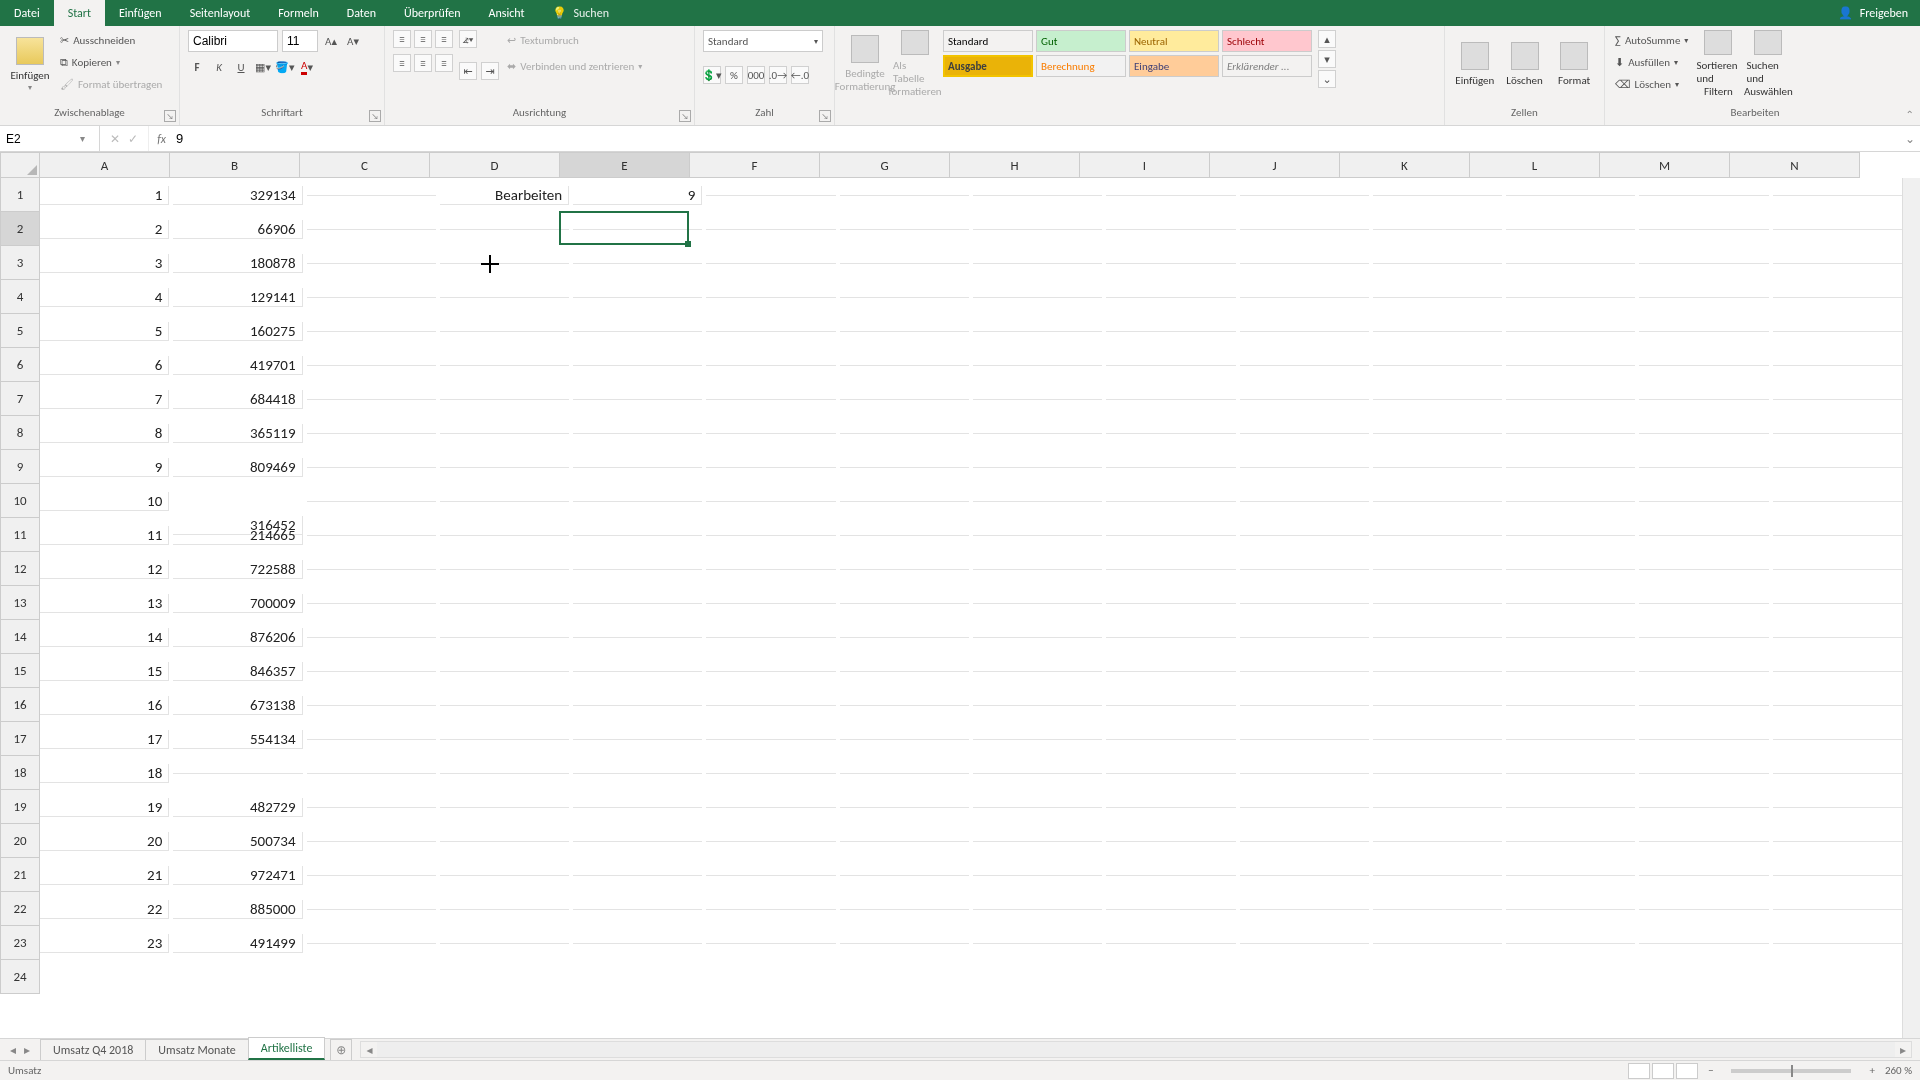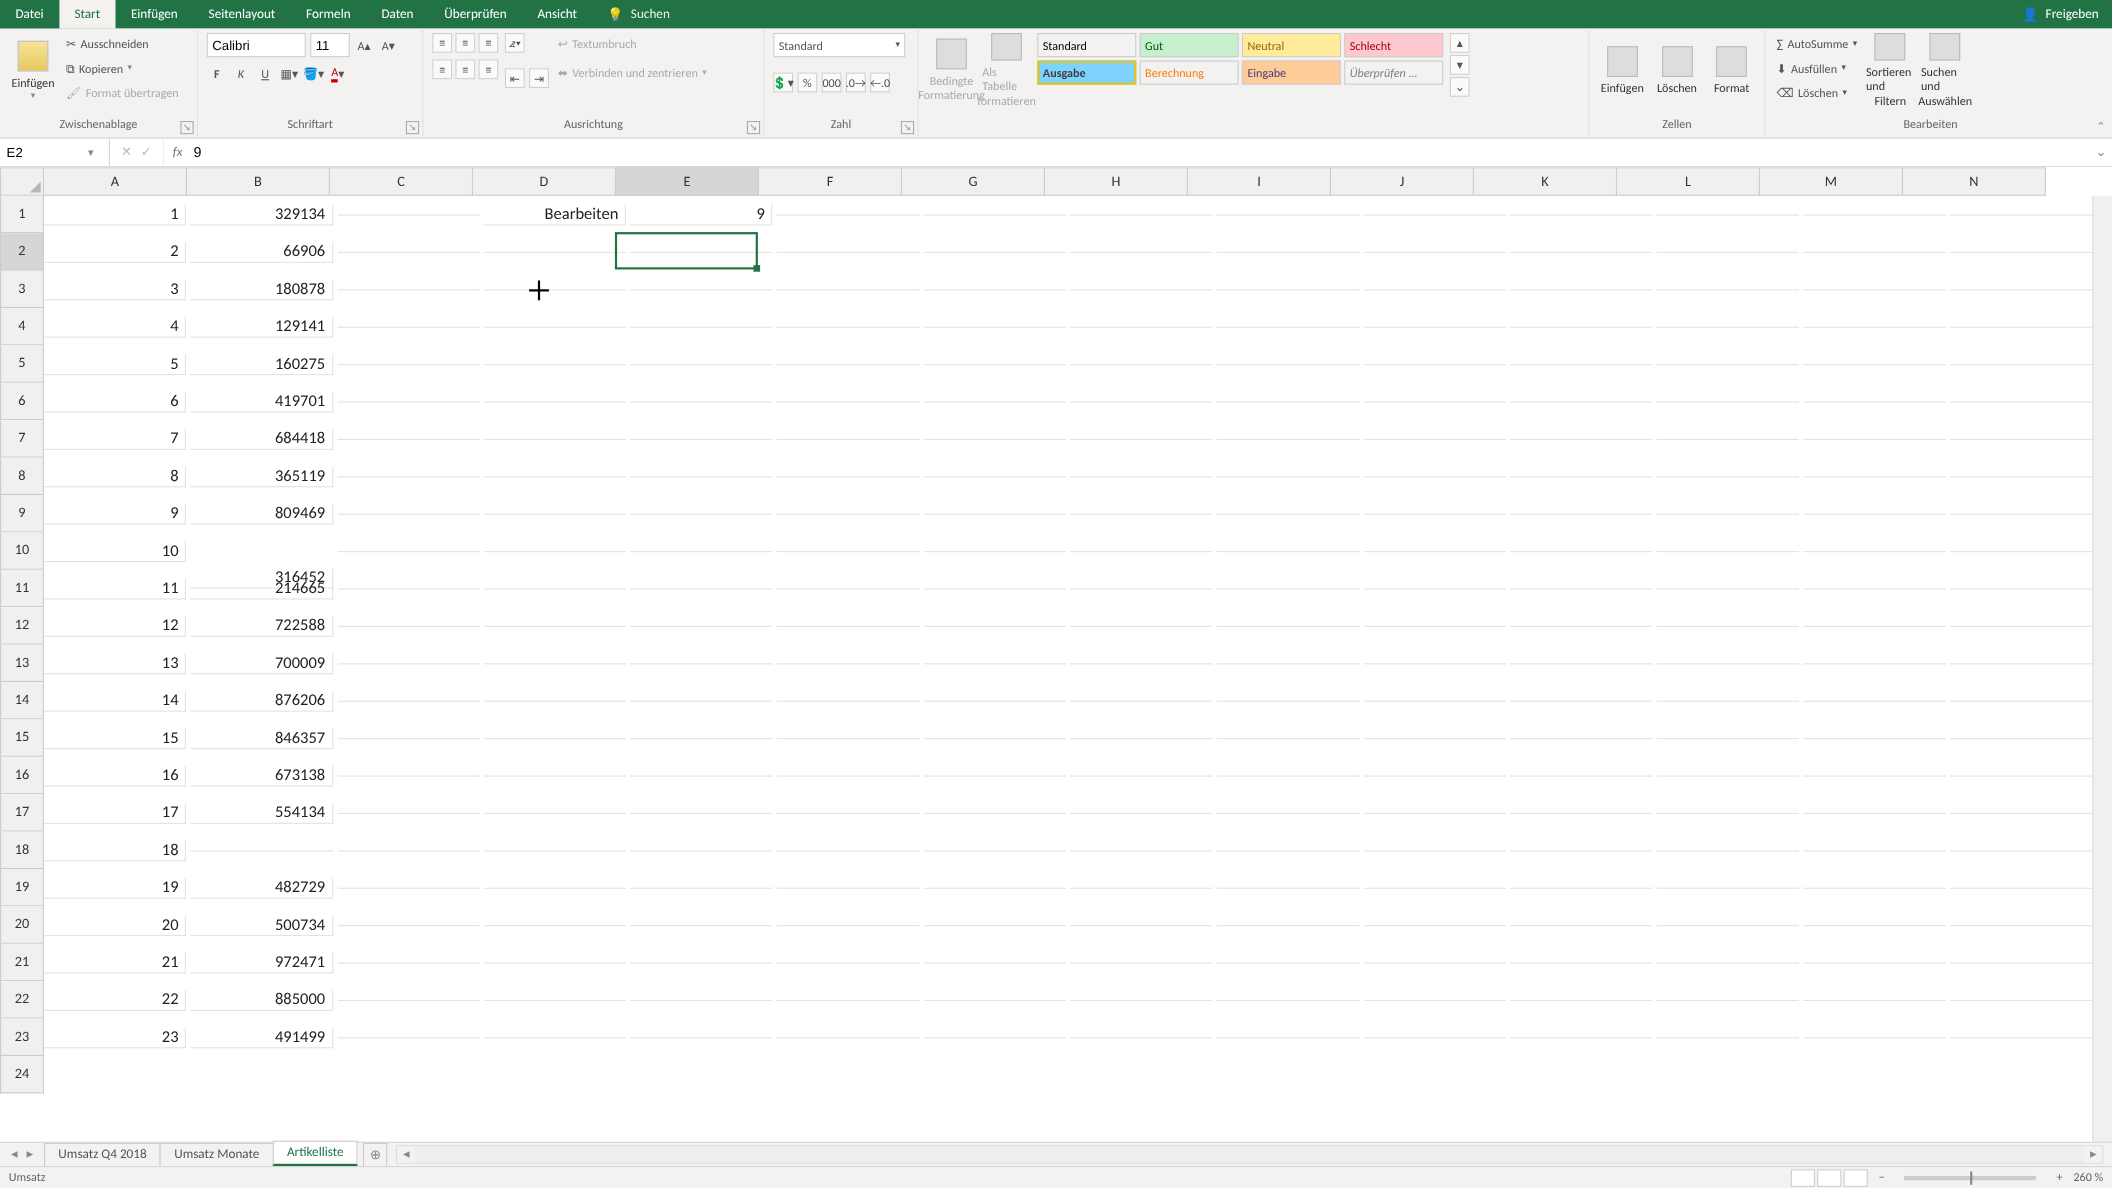--- a/index.html
+++ b/index.html
@@ -235,24 +235,24 @@
       <div class="bigbtn disabled">
         <div class="icon"></div>
         <span>Als Tabelle</span>
         <span>formatieren</span>
       </div>
       <div class="style-cells">
         <div class="style-cell">Standard</div>
         <div class="style-cell" style="background:#c6efce;color:#006100">Gut</div>
         <div class="style-cell" style="background:#ffeb9c;color:#9c6500">Neutral</div>
         <div class="style-cell" style="background:#ffc7ce;color:#9c0006">Schlecht</div>
-        <div class="style-cell style-sel" style="background:#7dd3fc;color:#3f3f3f;font-weight:bold">Ausgabe</div>
+        <div class="style-cell style-sel" style="background:#eab308;color:#3f3f3f;font-weight:bold">Ausgabe</div>
         <div class="style-cell" style="background:#f2f2f2;color:#fa7d00">Berechnung</div>
         <div class="style-cell" style="background:#ffcc99;color:#3f3f76">Eingabe</div>
-        <div class="style-cell" style="color:#7f7f7f;font-style:italic">Überprüfen ...</div>
+        <div class="style-cell" style="color:#7f7f7f;font-style:italic">Erklärender ...</div>
       </div>
       <div class="stack" style="justify-content:center;gap:2px">
         <div class="btn-sq">▴</div>
         <div class="btn-sq">▾</div>
         <div class="btn-sq">⌄</div>
       </div>
     </div>
   </div>
 
   <div class="group" style="width:160px">

